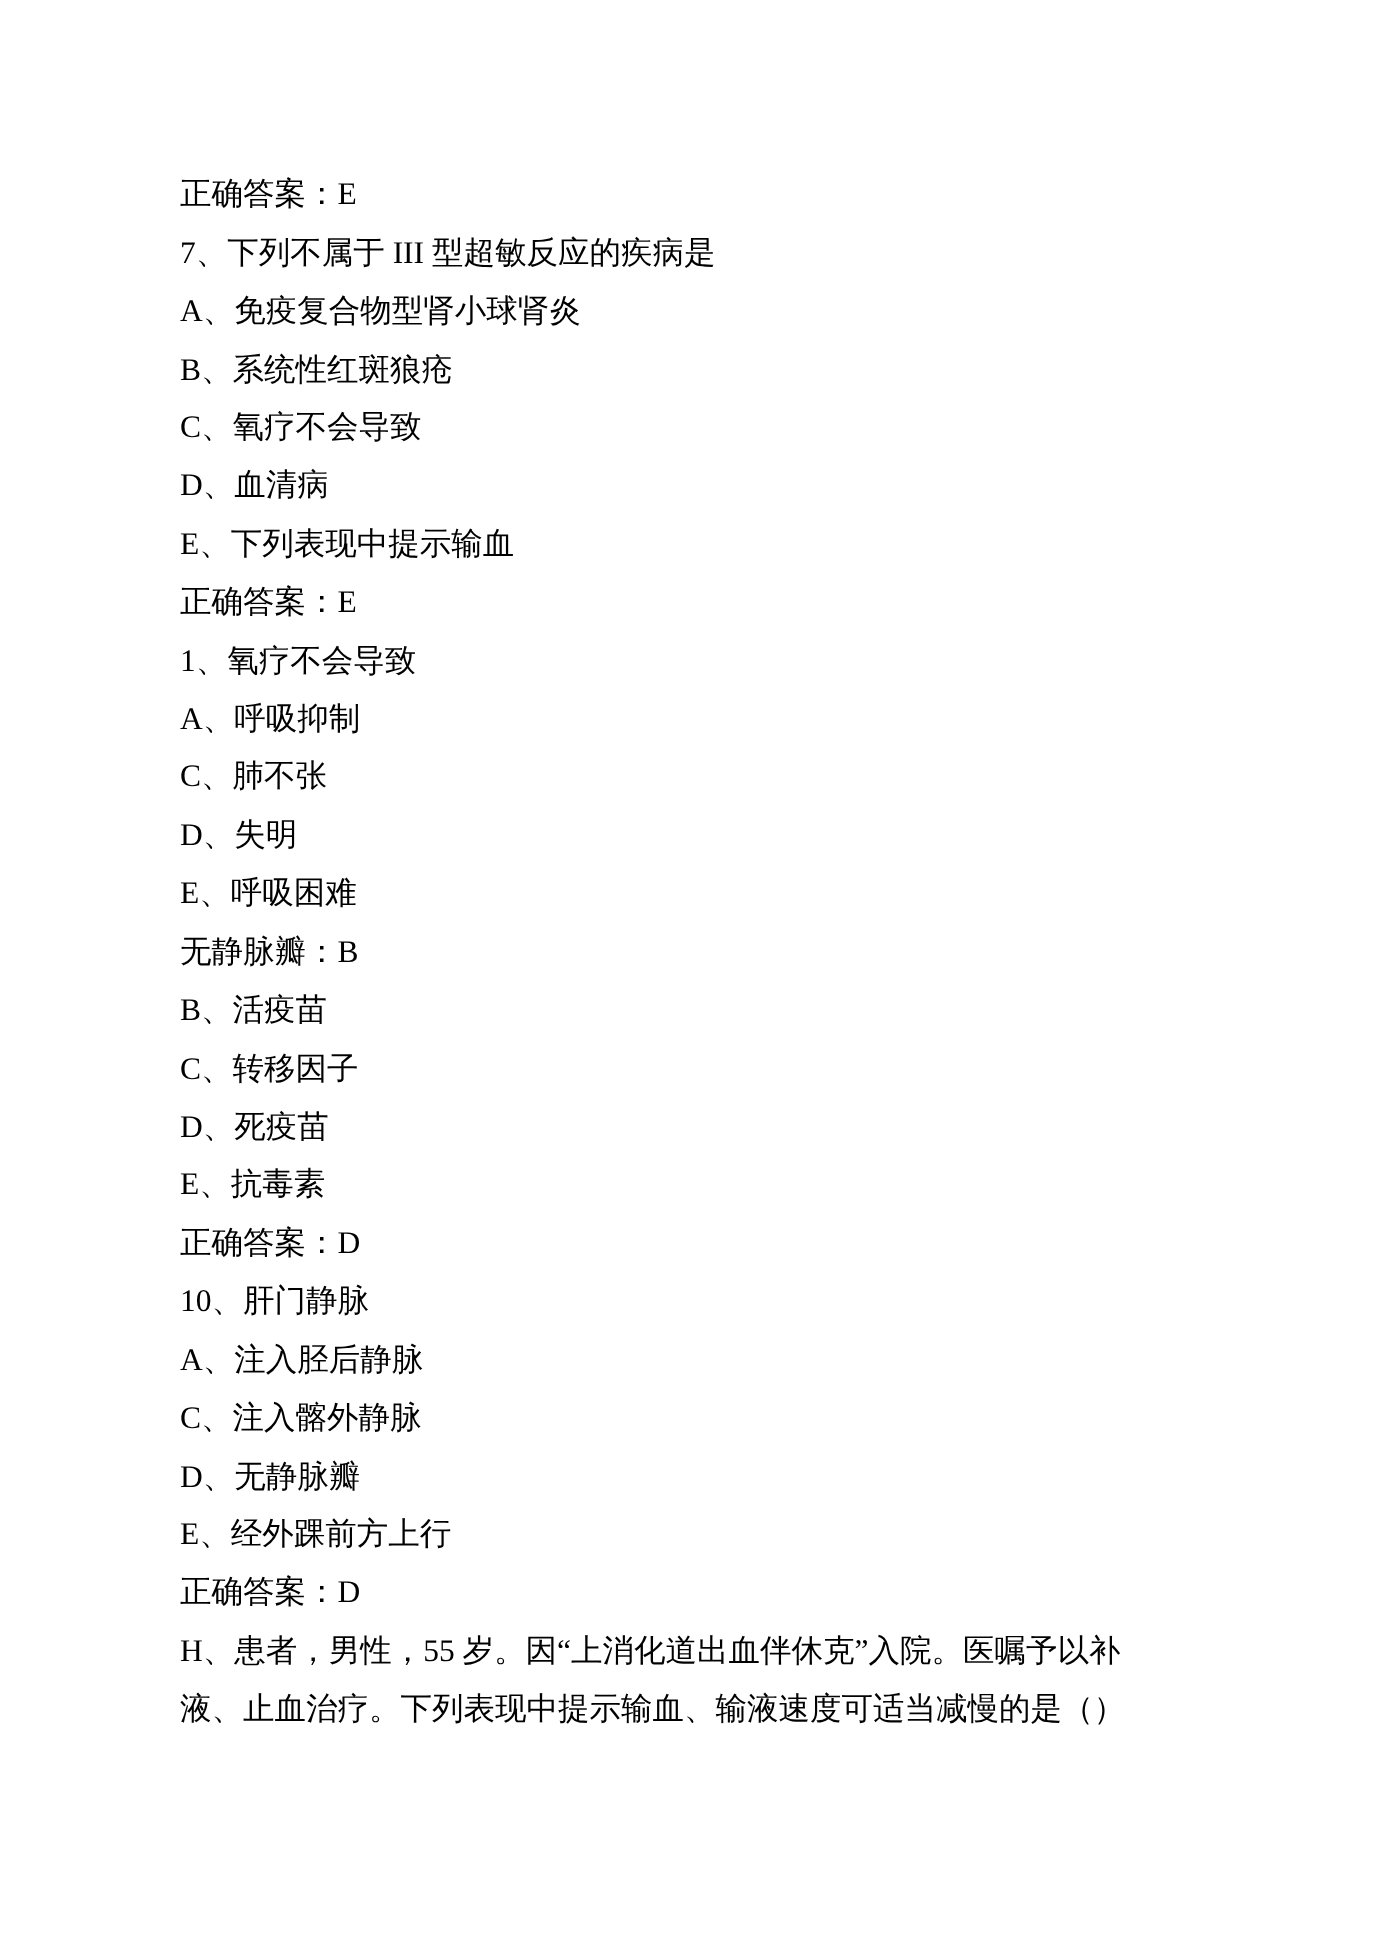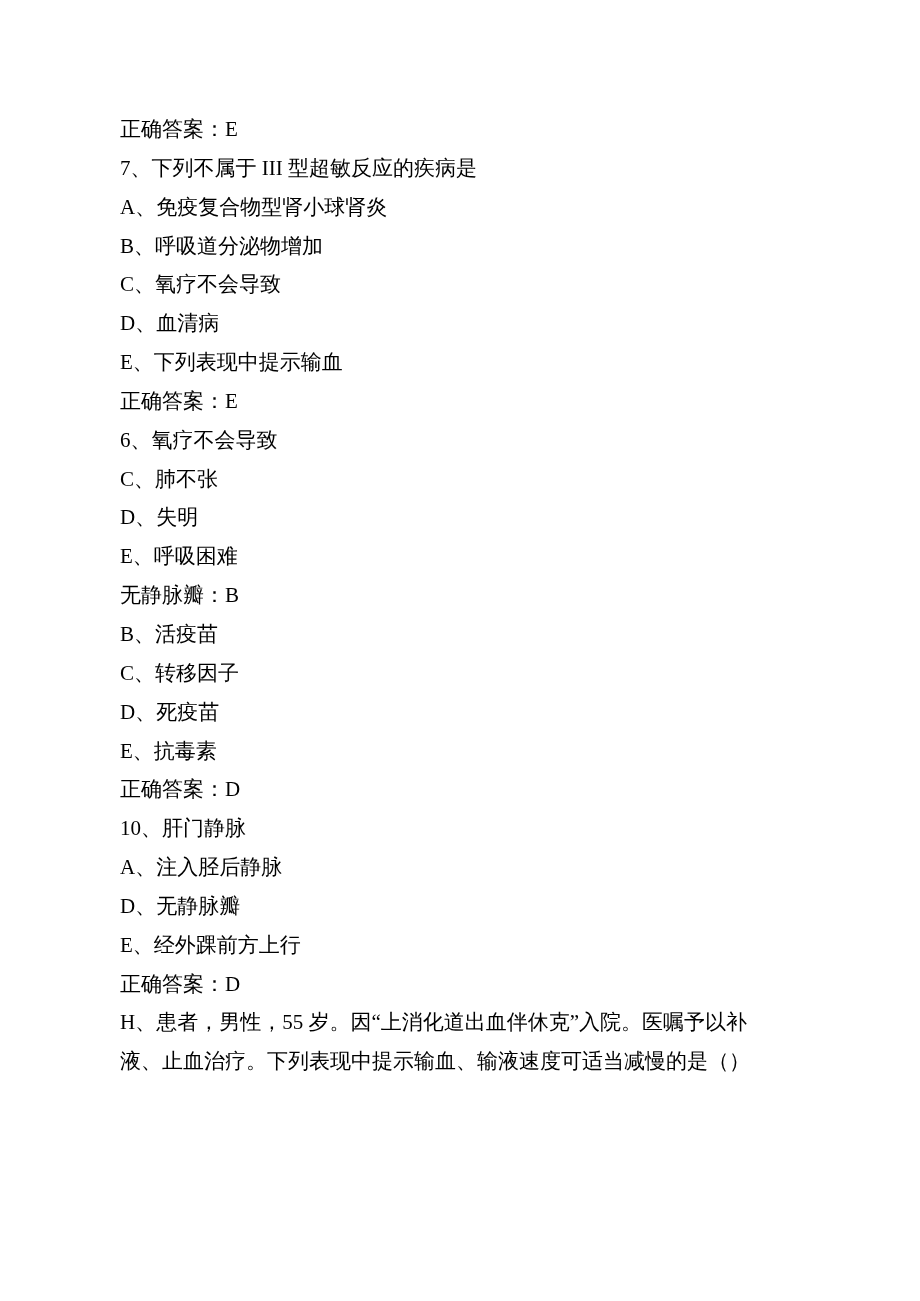--- a/index.html
+++ b/index.html
@@ -19,36 +19,38 @@
     display: block;
   }
 </style>
 </head>
 <body>
 
 <div class="page">
   <span class="line">正确答案：E</span>
   <span class="line">7、下列不属于 III 型超敏反应的疾病是</span>
   <span class="line">A、免疫复合物型肾小球肾炎</span>
-  <span class="line">B、呼吸道分泌物增加</span>
+  <span class="line">B、系统性红斑狼疮</span>
   <span class="line">C、氧疗不会导致</span>
   <span class="line">D、血清病</span>
   <span class="line">E、下列表现中提示输血</span>
   <span class="line">正确答案：E</span>
-  <span class="line">6、氧疗不会导致</span>
+  <span class="line">1、氧疗不会导致</span>
+  <span class="line">A、呼吸抑制</span>
   <span class="line">C、肺不张</span>
   <span class="line">D、失明</span>
   <span class="line">E、呼吸困难</span>
   <span class="line">无静脉瓣：B</span>
   <span class="line">B、活疫苗</span>
   <span class="line">C、转移因子</span>
   <span class="line">D、死疫苗</span>
   <span class="line">E、抗毒素</span>
   <span class="line">正确答案：D</span>
   <span class="line">10、肝门静脉</span>
   <span class="line">A、注入胫后静脉</span>
+  <span class="line">C、注入髂外静脉</span>
   <span class="line">D、无静脉瓣</span>
   <span class="line">E、经外踝前方上行</span>
   <span class="line">正确答案：D</span>
   <span class="line">H、患者，男性，55 岁。因“上消化道出血伴休克”入院。医嘱予以补</span>
   <span class="line">液、止血治疗。下列表现中提示输血、输液速度可适当减慢的是（）</span>
 
 </div>
 
 </body></html>

